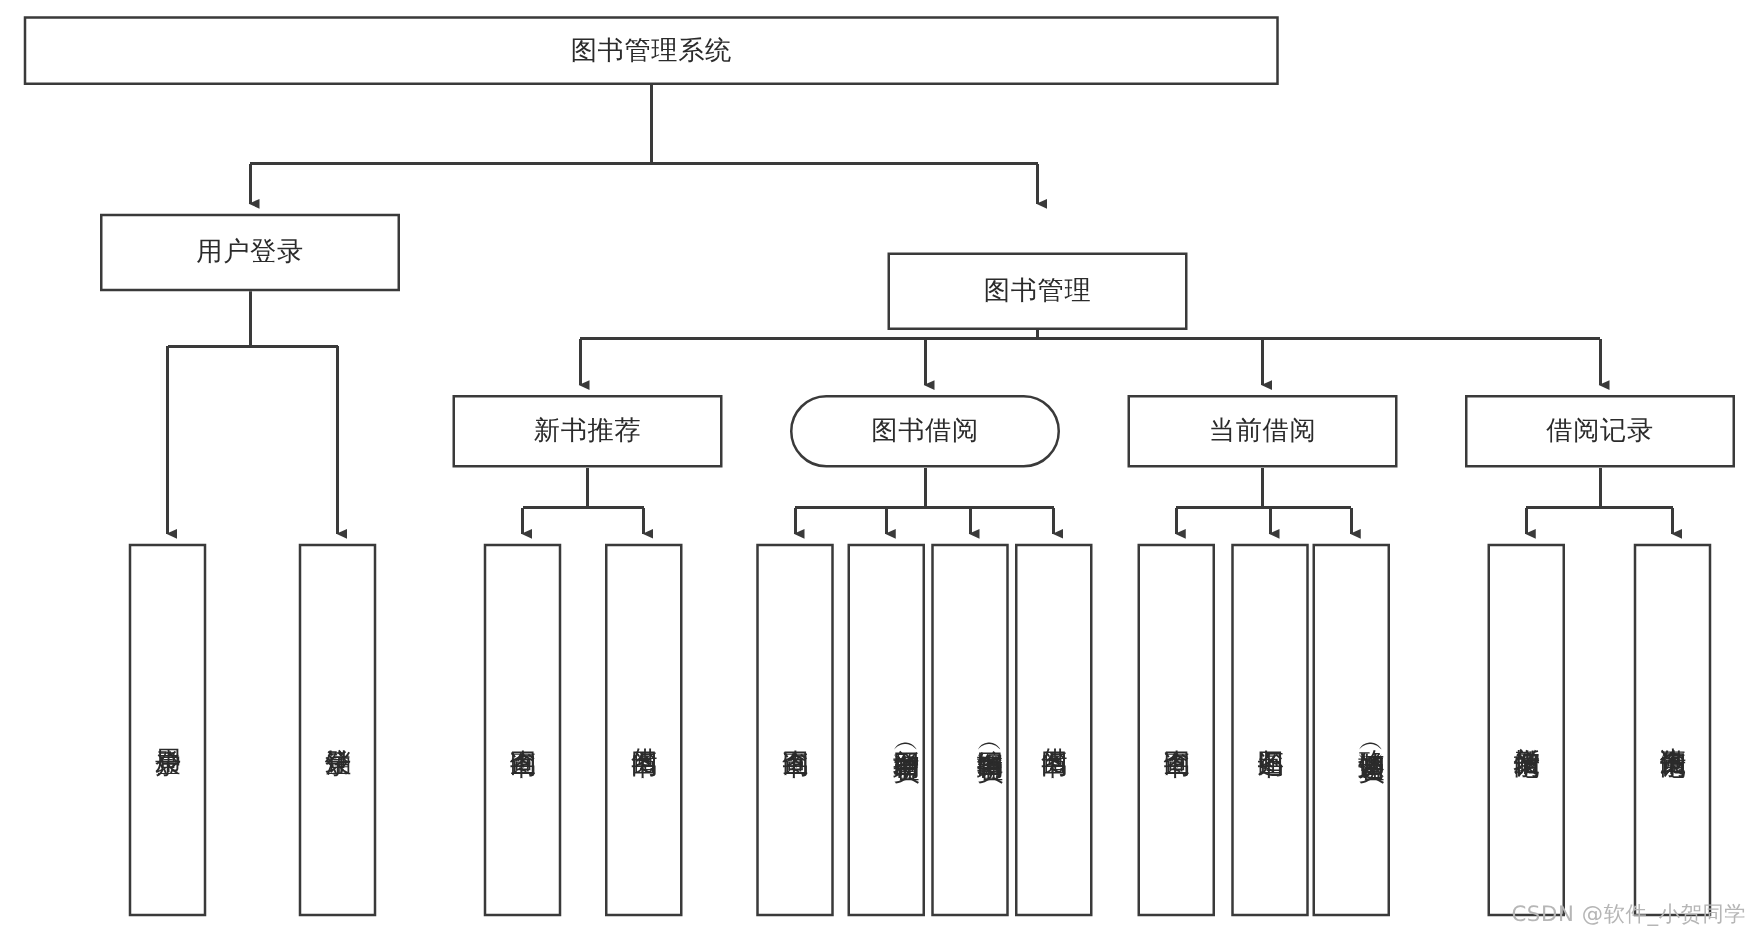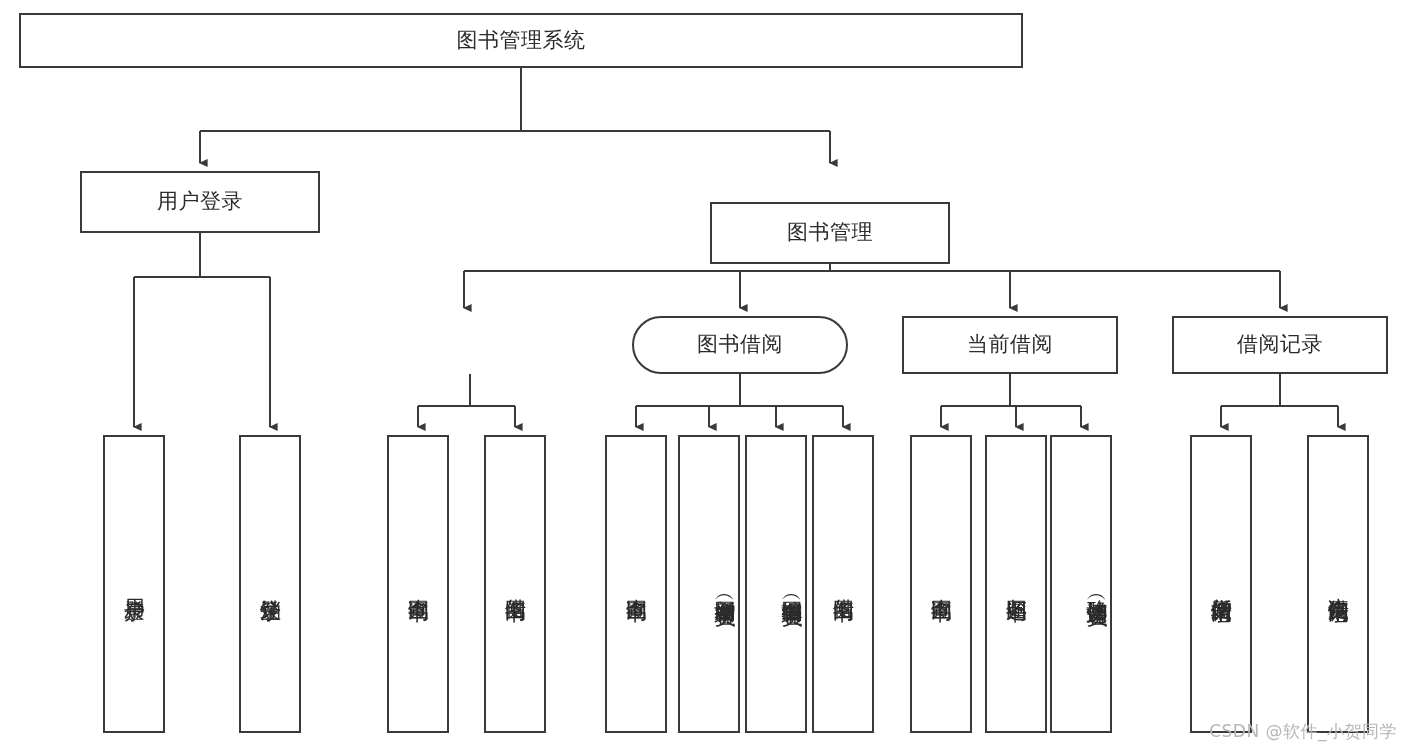--- a/index.html
+++ b/index.html
@@ -134,20 +134,23 @@
     <span class="node-label">图书管理系统</span>
   </div>
 
   <div class="node node-h" style="left:80px; top:171px; width:240px; height:62px;">
     <span class="node-label">用户登录</span>
   </div>
   <div class="node node-h" style="left:710px; top:171px; width:240px; height:62px;margin-top:31px;">
     <span class="node-label">图书管理</span>
   </div>
 
+  <div class="node node-h" style="left:362px; top:316px; width:216px; height:58px;">
+    <span class="node-label">新书推荐</span>
+  </div>
   <div class="node node-h" style="left:632px; top:316px; width:216px; height:58px;border-radius:29px;">
     <span class="node-label">图书借阅</span>
   </div>
   <div class="node node-h" style="left:1172px; top:316px; width:216px; height:58px;">
     <span class="node-label">借阅记录</span>
   </div>
   <div class="node node-h" style="left:902px; top:316px; width:216px; height:58px;">
     <span class="node-label">当前借阅</span>
   </div>
 

